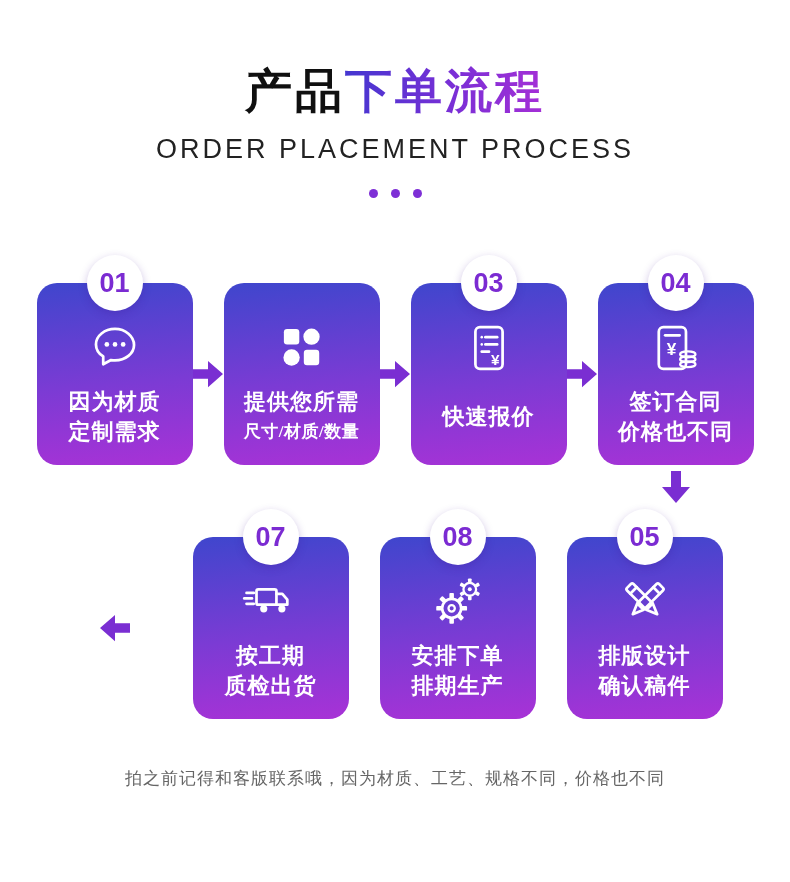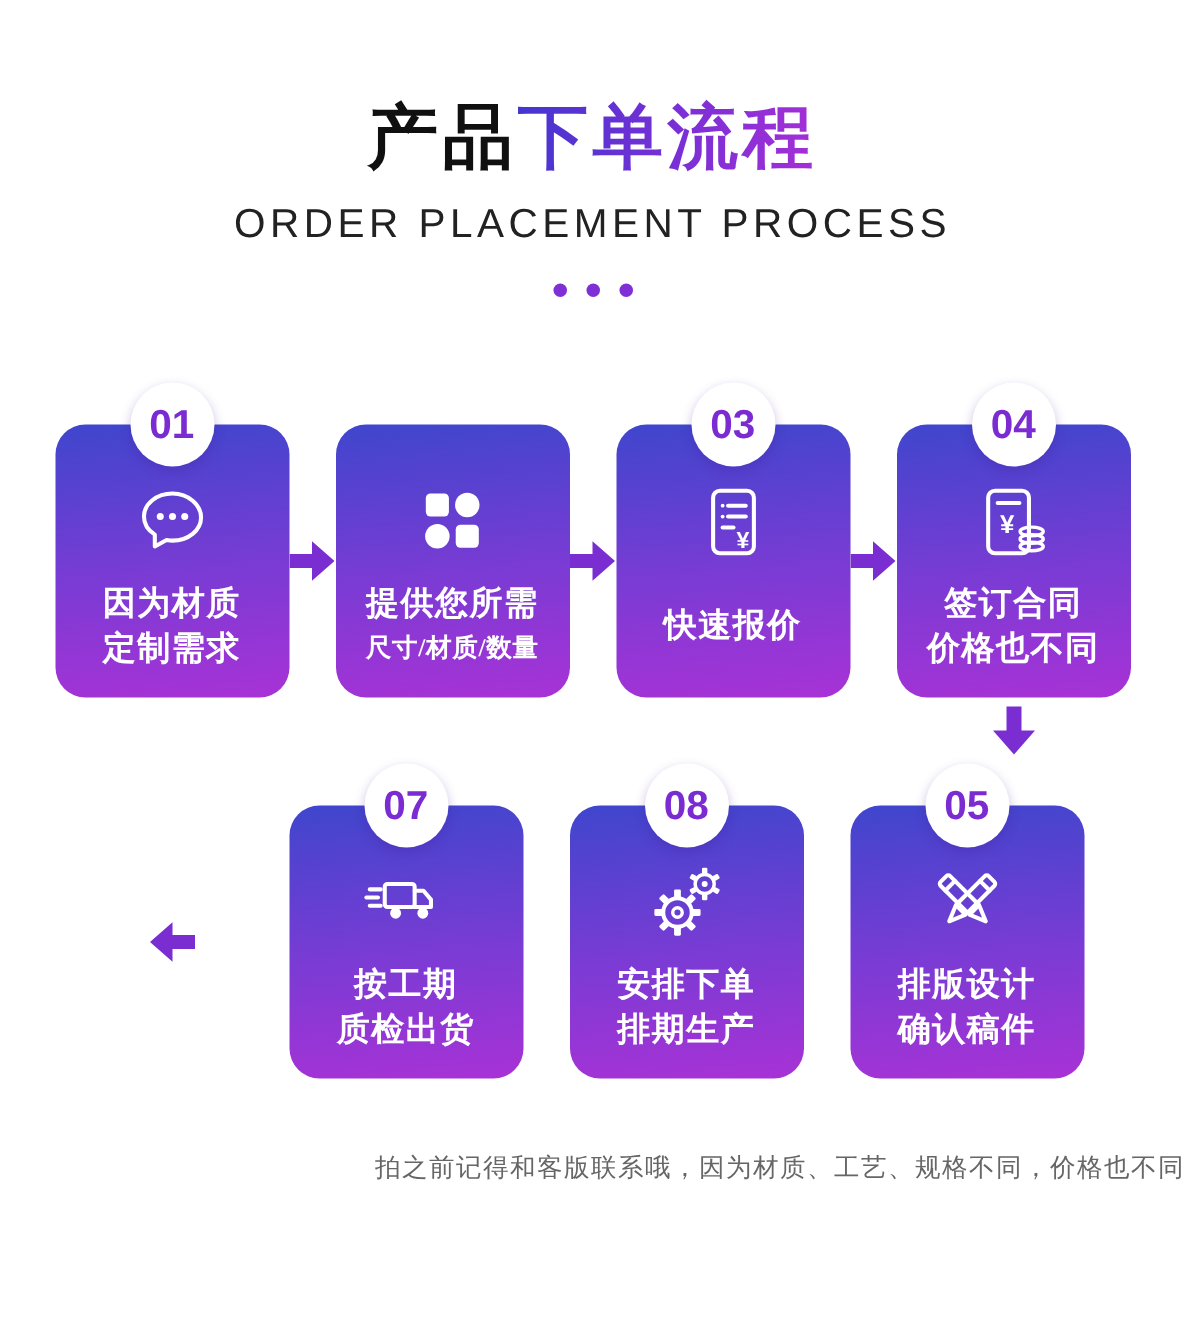--- a/index.html
+++ b/index.html
@@ -125,21 +125,21 @@
     align-items: center;
     justify-content: center;
     padding-top: 28px;
   }
   .arrow-cell svg, .down-cell svg { display: block; }
   .arrow-fill { fill: #7a2ed2; }
 
   
   .footer-note {
     margin-top: 48px;
-    text-align: right;
+    text-align: center;
     font-size: 17px;
     color: #666666;
     letter-spacing: 1px;
   }
 </style>
 </head>
 <body>
 
 <div class="page">
 

